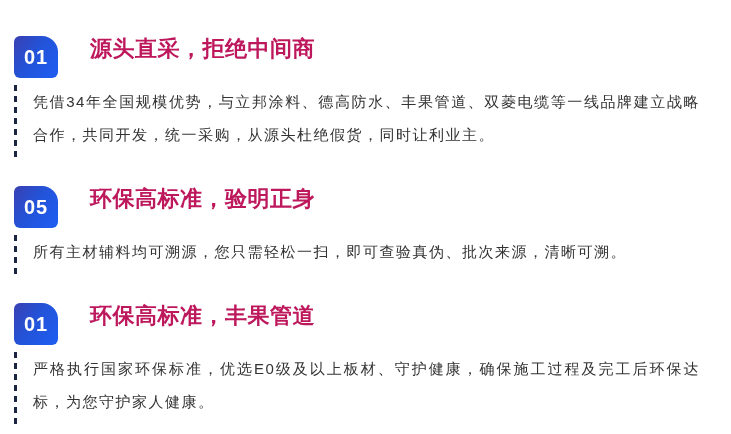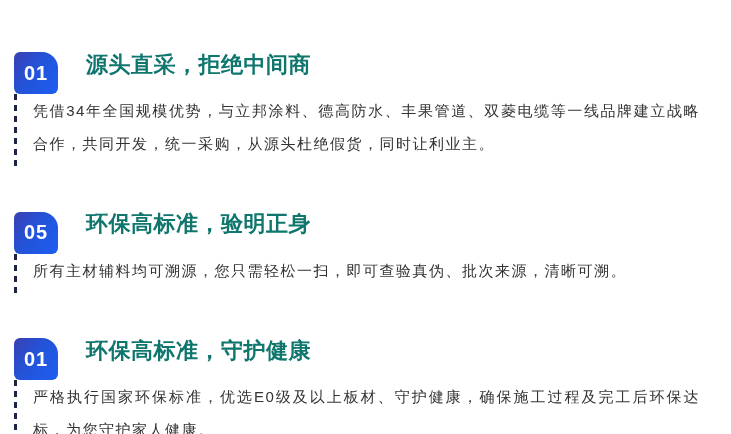--- a/index.html
+++ b/index.html
@@ -15,47 +15,48 @@
     background: #ffffff;
     overflow: hidden;
     box-sizing: border-box;
     padding: 36px 31px 0 14px;
   }
   .feature-item { margin-bottom: 24px; }
   .feature-item:last-child { margin-bottom: 0; }
 
   .item-header {
     display: flex;
-    align-items: flex-end;
-    gap: 12px;
+    align-items: flex-start;
+    gap: 32px;
   }
   .badge {
     flex: 0 0 auto;
     width: 44px;
     height: 42px;
     border-radius: 6px 16px 6px 6px;
     background: linear-gradient(125deg, #3a40b2 0%, #2353d8 45%, #1e5ef3 100%);
     color: #ffffff;
     font-size: 20px;
     font-weight: 700;
     letter-spacing: 1px;
     display: flex;
     align-items: center;
     justify-content: center;
   }
   .item-title {
-    margin: 16px;
+    margin: 0;
     font-size: 22px;
     font-weight: 700;
-    color: #0f766e;
+    color: #be185d;
     letter-spacing: 0.5px;
     line-height: 1.2;
   }
   .item-body {
     position: relative;
+    margin-top: 7px;
     padding: 0 0 11px 19px;
   }
   .dash-line {
     position: absolute;
     left: 0;
     top: 0;
     bottom: 0;
     width: 3px;
     background: repeating-linear-gradient(
       to bottom,
@@ -95,21 +96,21 @@
     </div>
     <div class="item-body">
       <span class="dash-line"></span>
       <p class="item-desc">所有主材辅料均可溯源，您只需轻松一扫，即可查验真伪、批次来源，清晰可溯。</p>
     </div>
   </div>
 
   <div class="feature-item">
     <div class="item-header">
       <div class="badge">01</div>
-      <h2 class="item-title">环保高标准，守护健康</h2>
+      <h2 class="item-title">环保高标准，丰果管道</h2>
     </div>
     <div class="item-body">
       <span class="dash-line"></span>
       <p class="item-desc">严格执行国家环保标准，优选E0级及以上板材、守护健康，确保施工过程及完工后环保达标，为您守护家人健康。</p>
     </div>
   </div>
 
 </div>
 
 </body></html>

